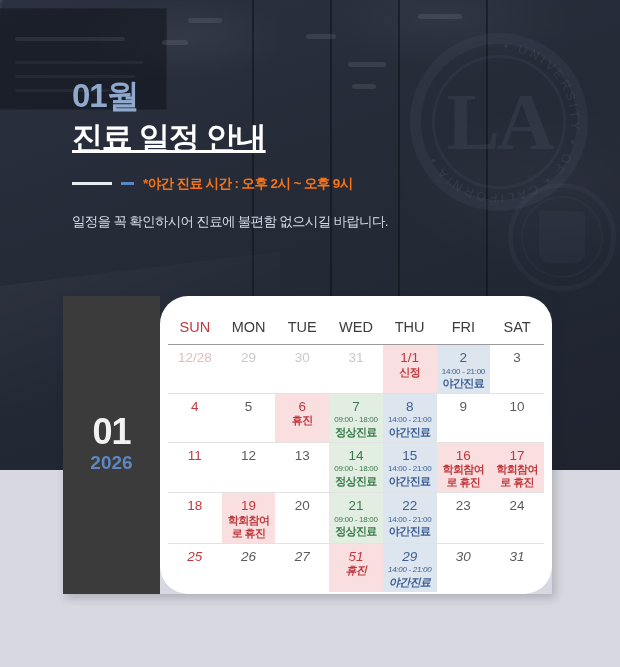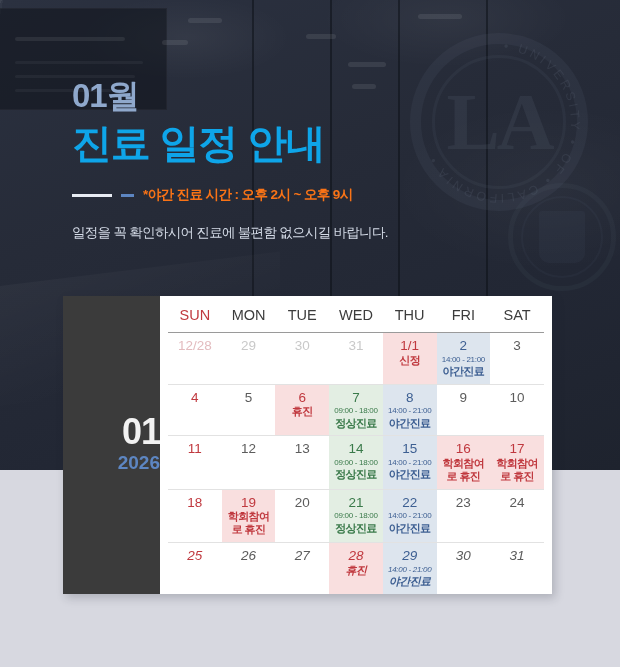--- a/index.html
+++ b/index.html
@@ -88,22 +88,22 @@
   }
   .seal-second-ring { position: absolute; inset: 8px; border-radius: 50%; border: 2px solid rgba(110,122,142,.075); }
 
   
   .hero-text { position: absolute; left: 72px; top: 78px; z-index: 4; }
   .month-kicker {
     font-size: 33px; font-weight: 700; color: #8fa8cc;
     letter-spacing: -1px; line-height: 1.1;
   }
   .hero-title {
-    font-size: 40px; font-weight: 700; color: #0ea5e9;
-    letter-spacing: -1.2px; line-height: 1.28; margin-top: 4px;
+    font-size: 31px; font-weight: 700; color: #ffffff;
+    letter-spacing: -1.2px; line-height: 1.28; margin-top: 4px; text-decoration: underline;
   }
   .subline-row { display: flex; align-items: center; gap: 9px; margin-top: 17px; }
   .dash-white { width: 40px; height: 3px; background: #e8ecf3; }
   .dash-blue  { width: 13px; height: 3px; background: #5d86c2; }
   .subline {
     font-size: 13.5px; font-weight: 700; color: #f97316; letter-spacing: -.6px;
   }
   .hero-desc {
     margin-top: 18px; font-size: 13.5px; line-height: 1.62;
     color: #d5dce8; letter-spacing: -.7px; font-weight: 400;
@@ -113,33 +113,33 @@
   
   .cal-wrap {
     position: absolute; left: 63px; top: 296px;
     width: 489px; height: 298px; z-index: 5;
     display: flex;
     box-shadow: 3px 4px 9px rgba(30,35,48,.22);
   }
   .cal-side {
     width: 97px; background: #3b3b3b; flex: 0 0 97px;
     display: flex; flex-direction: column;
-    align-items: flex-end; justify-content: center;
+    align-items: center; justify-content: center;
     padding-bottom: 4px;
   }
   .side-month {
     font-size: 36px; font-weight: 700; color: #f2f2f2;
     letter-spacing: -1px; line-height: 1;
   }
   .side-year {
     font-size: 19px; font-weight: 700; color: #5d86c2;
     letter-spacing: 0px; margin-top: 3px; line-height: 1;
   }
 
-  .cal-body { flex: 1; background: #ffffff; padding: 0 8px; }
+  .cal-body { flex: 1; background: #ffffff; padding: 12px 8px; border-radius: 28px; }
   table.cal { width: 100%; height: 100%; border-collapse: collapse; table-layout: fixed; }
   table.cal th {
     font-size: 14.5px; font-weight: 400; color: #3c3c3c;
     padding: 11px 0 9px; text-align: center;
     border-bottom: 1px solid #9a9a9a;
   }
   table.cal th.sun { color: #c0393f; }
   table.cal td {
     vertical-align: top; border-bottom: 1px solid #e2e2e2;
     height: 47px; padding: 0;
@@ -422,21 +422,21 @@
                   <div class="dnum">26</div>
                 </div>
               </td>
               <td>
                 <div class="cell">
                   <div class="dnum">27</div>
                 </div>
               </td>
               <td>
                 <div class="cell off">
-                  <div class="dnum">28</div>
+                  <div class="dnum">51</div>
                   <div class="note">휴진</div>
                 </div>
               </td>
               <td>
                 <div class="cell night">
                   <div class="dnum">29</div>
                   <div class="time">14:00 - 21:00</div>
                   <div class="note">야간진료</div>
                 </div>
               </td>

